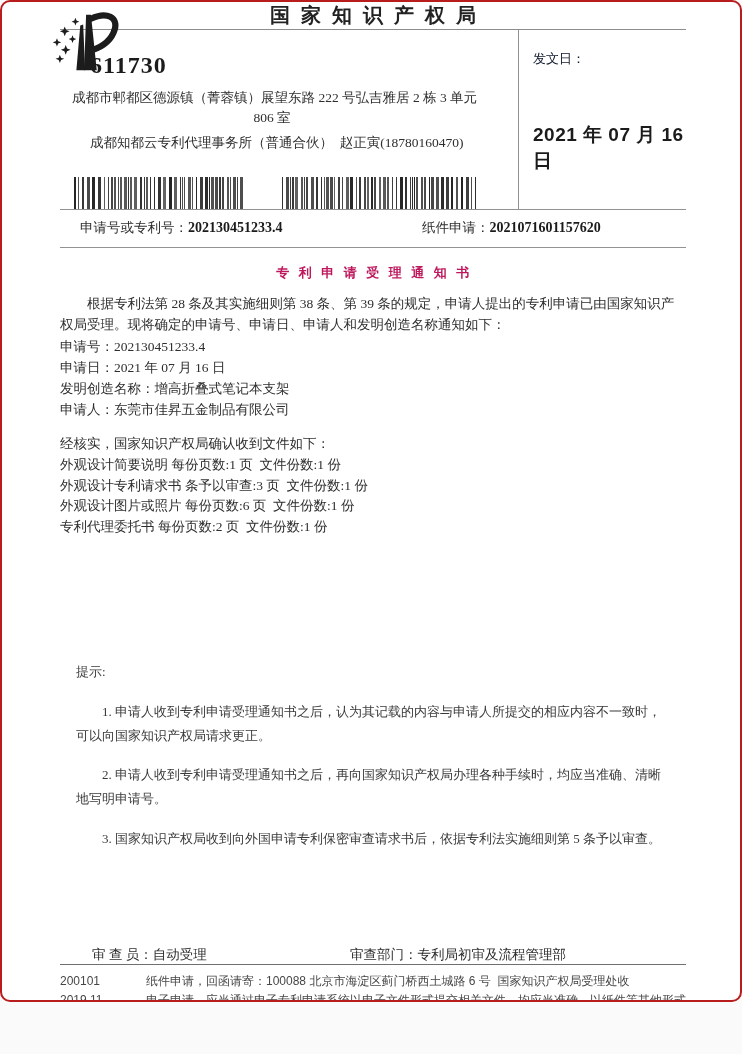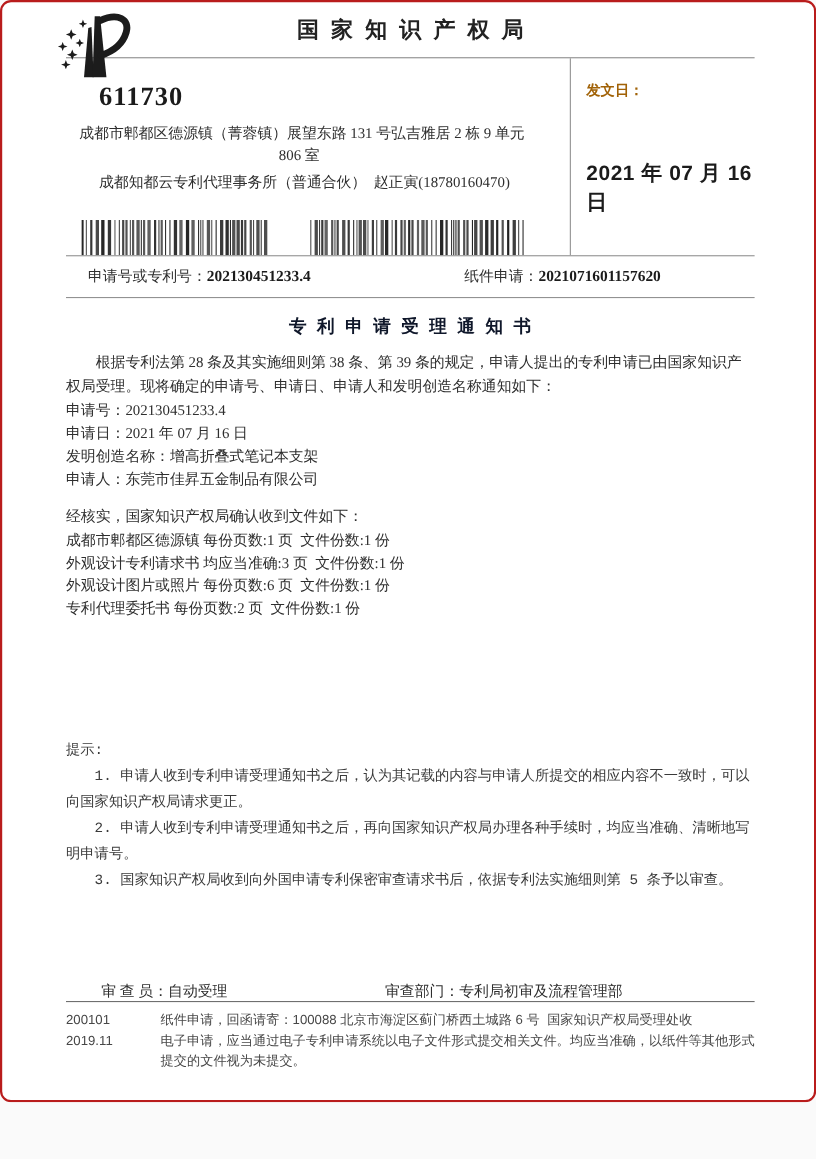--- a/index.html
+++ b/index.html
@@ -19,39 +19,39 @@
   .info{display:grid;grid-template-columns:458px 1fr;border-bottom:1.2px solid #929292;height:209px;}
   .info-left{padding:22px 0 0 12px;font-family:Liberation Serif, serif;}
   .postal{font-size:24px;font-weight:bold;color:#1b1b1b;margin:0 0 9px 18px;letter-spacing:1px;}
   .addr1{font-size:13.5px;margin:0;line-height:1.45;}
   .addr2{font-size:13.5px;margin:0;text-align:center;padding-right:46px;line-height:1.45;}
   .agency{font-size:13.5px;margin:7px 0 0 18px;white-space:pre-wrap;}
   .codes-row{display:flex;gap:34px;margin:25px 0 0 2px;}
   .barcode{height:32px;overflow:hidden;display:flex;align-items:stretch;}
   .barcode i{background:#222;height:100%;flex:none;display:block;}
   .info-right{border-left:1.2px solid #929292;padding:20px 0 0 14px;}
-  .issue-label{font-size:13px;margin:0;color:#a16207;font-weight:bold;}
+  .issue-label{font-size:13px;margin:0;color:#0f172a;}
   .issue-date{font-family:"Liberation Sans","DejaVu Sans",sans-serif;font-size:19px;font-weight:600;letter-spacing:0.5px;color:#1b1b1b;margin:54px 0 0 0;}
 
   
   .refrow{display:flex;border-bottom:1.2px solid #929292;padding:9px 0 10px 20px;font-size:13.5px;}
   .refrow .grp1{width:342px;}
   .refval{font-weight:bold;font-size:14px;color:#1b1b1b;}
 
   
-  .ntitle{font-size:16px;font-weight:bold;letter-spacing:9.5px;padding-left:9px;text-align:center;margin:16px 0 0;color:#0f172a;}
+  .ntitle{font-size:13px;font-weight:bold;letter-spacing:9.5px;padding-left:9px;text-align:center;margin:16px 0 0;color:#be185d;}
   .para{font-size:13.5px;line-height:1.55;margin:0;}
   .intro{margin-top:12px;text-indent:2em;}
   .fields{margin-top:1px;}
   .recv{margin-top:13px;}
   .docline{white-space:pre-wrap;}
 
   
   .hints{margin-top:106px;font-size:13px;line-height:1.82;color:#3a3a3a;}
-  .hints p{margin:0;font-family:Liberation Mono, monospace;}
+  .hints p{margin:16px;}
   .hints .item{text-indent:2em;}
 
   
   .signoff{display:flex;margin-top:80px;font-size:13.5px;}
   .signoff .left{margin-left:32px;width:258px;}
 
   
   .pfooter{margin-top:auto;border-top:1.5px solid #6f6f6f;padding-top:7px;
     font-family:"Liberation Sans","DejaVu Sans",sans-serif;
     font-size:12px;line-height:1.55;color:#474747;
@@ -78,21 +78,21 @@
           <polygon points="38,5 43,5 49,62 36,62"></polygon>
         </g>
         <path d="M43,9 C60,1 71,8 67.5,20 C64,32 53,38.5 44,41.5" fill="none" stroke="#1c1c1c" stroke-width="6.5" stroke-linecap="round"></path>
       </svg>
       <div class="hdr-title">国家知识产权局</div>
     </div>
 
     <div class="info">
       <div class="info-left">
         <p class="postal">611730</p>
-        <p class="addr1">成都市郫都区德源镇（菁蓉镇）展望东路 131 号弘吉雅居 2 栋 9 单元</p>
+        <p class="addr1">成都市郫都区德源镇（菁蓉镇）展望东路 222 号弘吉雅居 2 栋 3 单元</p>
         <p class="addr2">806 室</p>
         <p class="agency">成都知都云专利代理事务所（普通合伙）  赵正寅(18780160470)</p>
         <div class="codes-row">
           <div class="barcode" style="width:174px">
               <i style="width:2px;margin-right:2px;opacity:0.98"></i>
               <i style="width:1px;margin-right:3px;opacity:0.79"></i>
               <i style="width:2px;margin-right:3px;opacity:0.90"></i>
               <i style="width:3px;margin-right:2px;opacity:0.82"></i>
               <i style="width:3px;margin-right:3px;opacity:0.98"></i>
               <i style="width:3px;margin-right:3px;opacity:0.91"></i>
@@ -208,22 +208,22 @@
 
     <div class="fields">
       <p class="para"><span>申请号：</span><span>202130451233.4</span></p>
       <p class="para"><span>申请日：</span><span>2021 年 07 月 16 日</span></p>
       <p class="para"><span>发明创造名称：</span><span>增高折叠式笔记本支架</span></p>
       <p class="para"><span>申请人：</span><span>东莞市佳昇五金制品有限公司</span></p>
     </div>
 
     <div class="recv">
       <p class="para">经核实，国家知识产权局确认收到文件如下：</p>
-      <p class="para docline">成都市郫都区德源镇 每份页数:1 页  文件份数:1 份</p>
-      <p class="para docline">外观设计专利请求书 均应当准确:3 页  文件份数:1 份</p>
+      <p class="para docline">外观设计简要说明 每份页数:1 页  文件份数:1 份</p>
+      <p class="para docline">外观设计专利请求书 条予以审查:3 页  文件份数:1 份</p>
       <p class="para docline">外观设计图片或照片 每份页数:6 页  文件份数:1 份</p>
       <p class="para docline">专利代理委托书 每份页数:2 页  文件份数:1 份</p>
     </div>
 
     <div class="hints">
       <p>提示:</p>
       <p class="item">1. 申请人收到专利申请受理通知书之后，认为其记载的内容与申请人所提交的相应内容不一致时，可以向国家知识产权局请求更正。</p>
       <p class="item">2. 申请人收到专利申请受理通知书之后，再向国家知识产权局办理各种手续时，均应当准确、清晰地写明申请号。</p>
       <p class="item">3. 国家知识产权局收到向外国申请专利保密审查请求书后，依据专利法实施细则第 5 条予以审查。</p>
     </div>

